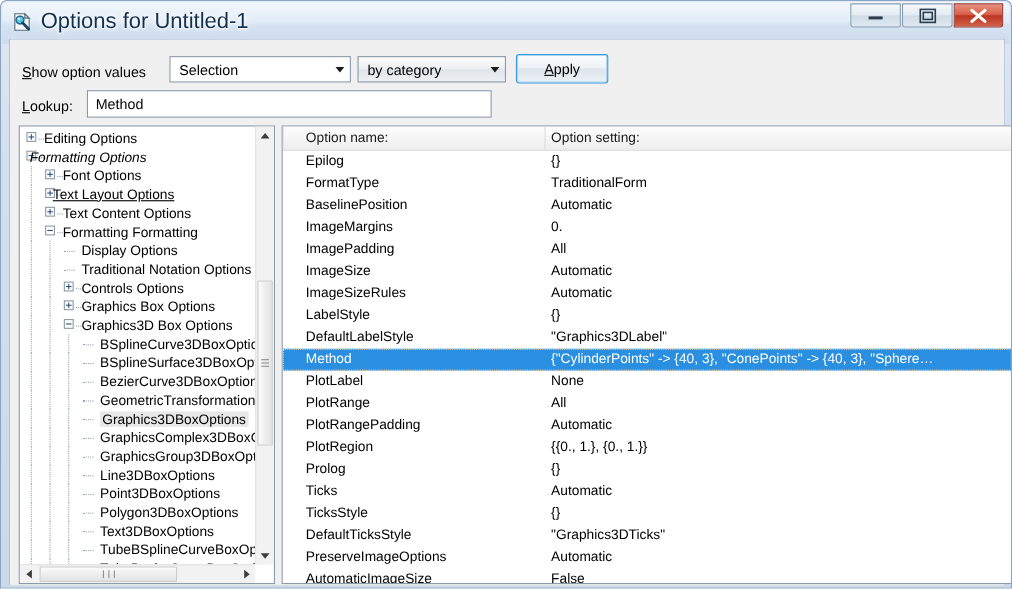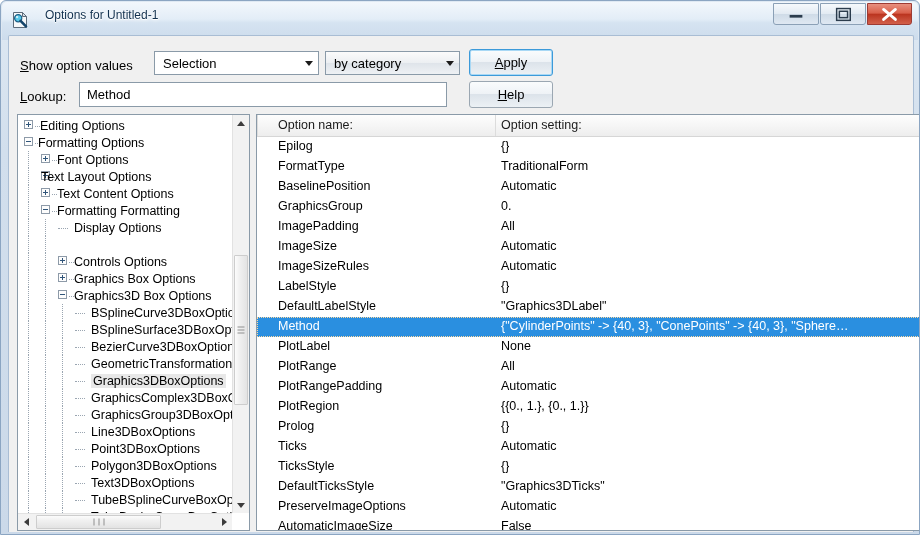--- a/index.html
+++ b/index.html
@@ -30,24 +30,23 @@
 
   
   #titlebar {
     position: absolute; left: 0; top: 0; width: 920px; height: 38px;
   }
   #title-icon {
     position: absolute; left: 9px; top: 9px; width: 20px; height: 20px;
   }
   #title-text {
     position: absolute; left: 36px; top: 7px;
-    font-size: 12px; color: #12314f;
+    font-size: 20px; color: #12314f;
     text-shadow: 0 0 4px #ffffff, 0 0 7px #ffffff, 0 1px 0 #ffffff;
     white-space: nowrap;
-    margin-left: 8px;
   }
   .cap-btn {
     position: absolute; top: 2px; height: 22px;
     border: 1px solid #8ba0b6;
     border-radius: 0 0 3px 3px;
     background: linear-gradient(to bottom,#f6f9fc 0%, #e3ebf3 48%, #cfdbe7 52%, #dfe8f2 100%);
     cursor: default;
   }
   #btn-min { left: 772px; width: 46px; border-radius: 0 0 2px 3px;}
   #btn-max { left: 819px; width: 46px; }
@@ -336,47 +335,44 @@
     </div>
 
     <div class="lbl" style="left:11px; top:53px;">
       <u>L</u>ookup:
     </div>
 
     <div id="txt-lookup" style="left:70px; top:46px; width:368px; height:25px;">
       <span>Method</span>
     </div>
 
-    <div class="pbtn" id="btn-help" style="left:460px; top:45px; width:84px; height:27px;">
-      <span><u>H</u>elp</span>
-    </div>
 
     <div id="treepanel" style="left:8px; top:78px; width:233px; height:417px;">
       <div id="treeview">
           <div class="tnode" style="top: 2px;">
             <div class="tbox plus" style="left: 6px; top: 3px;"></div>
             <div class="tdots" style="left: 17px; top: 9px; width: 5px;"></div>
             <span class="tlabel" style="position: absolute; left: 22px;">Editing Options</span>
           </div>
           <div class="tnode" style="top: 19px;">
             <div class="tbox" style="left: 6px; top: 3px;"></div>
             <div class="tdots" style="left: 17px; top: 9px; width: 5px;"></div>
-            <span class="tlabel" style="position: absolute; left: 20px;">Formatting Options</span>
+            <span class="tlabel" style="position: absolute; left: 9px; font-style: italic;">Formatting Options</span>
           </div>
           <div class="tvline" style="left: 10px; top: 36px; height: 17px;"></div>
           <div class="tnode" style="top: 36px;">
             <div class="tbox plus" style="left: 23px; top: 3px;"></div>
             <div class="tdots" style="left: 34px; top: 9px; width: 5px;"></div>
             <span class="tlabel" style="position: absolute; left: 39px;">Font Options</span>
           </div>
           <div class="tvline" style="left: 10px; top: 53px; height: 17px;"></div>
           <div class="tnode" style="top: 53px;">
             <div class="tbox plus" style="left: 23px; top: 3px;"></div>
             <div class="tdots" style="left: 34px; top: 9px; width: 5px;"></div>
-            <span class="tlabel" style="position: absolute; left: 23px;">Text Layout Options</span>
+            <span class="tlabel" style="position: absolute; left: 30px; text-decoration: underline;">Text Layout Options</span>
           </div>
           <div class="tvline" style="left: 10px; top: 70px; height: 17px;"></div>
           <div class="tnode" style="top: 70px;">
             <div class="tbox plus" style="left: 23px; top: 3px;"></div>
             <div class="tdots" style="left: 34px; top: 9px; width: 5px;"></div>
             <span class="tlabel" style="position: absolute; left: 39px; text-align: center;">Text Content Options</span>
           </div>
           <div class="tvline" style="left: 10px; top: 87px; height: 17px;"></div>
           <div class="tnode" style="top: 87px;">
             <div class="tbox" style="left: 23px; top: 3px;"></div>
@@ -384,20 +380,24 @@
             <span class="tlabel" style="position: absolute; left: 39px;">Formatting Formatting</span>
           </div>
           <div class="tvline" style="left: 10px; top: 104px; height: 17px;"></div>
           <div class="tvline" style="left: 27px; top: 104px; height: 17px;"></div>
           <div class="tnode" style="top: 104px;">
             <div class="tdots" style="left: 40px; top: 9px; width: 10px;"></div>
             <span class="tlabel" style="position: absolute; left: 56px;">Display Options</span>
           </div>
           <div class="tvline" style="left: 10px; top: 121px; height: 17px;"></div>
           <div class="tvline" style="left: 27px; top: 121px; height: 17px;"></div>
+          <div class="tnode" style="top: 121px;">
+            <div class="tdots" style="left: 40px; top: 9px; width: 10px;"></div>
+            <span class="tlabel" style="position: absolute; left: 56px;">Traditional Notation Options</span>
+          </div>
           <div class="tvline" style="left: 10px; top: 138px; height: 17px;"></div>
           <div class="tvline" style="left: 27px; top: 138px; height: 17px;"></div>
           <div class="tnode" style="top: 138px;">
             <div class="tbox plus" style="left: 40px; top: 3px;"></div>
             <div class="tdots" style="left: 51px; top: 9px; width: 5px;"></div>
             <span class="tlabel" style="position: absolute; left: 56px;">Controls Options</span>
           </div>
           <div class="tvline" style="left: 10px; top: 155px; height: 17px;"></div>
           <div class="tvline" style="left: 27px; top: 155px; height: 17px;"></div>
           <div class="tnode" style="top: 155px;">
@@ -560,21 +560,21 @@
             </div>
           </div>
           <div class="grow" style="top: 40px;">
             <div class="gname">BaselinePosition</div>
             <div class="gval">Automatic</div>
             <div class="rowbtn">
               <div class="tri-dn"></div>
             </div>
           </div>
           <div class="grow" style="top: 60px;">
-            <div class="gname">GraphicsGroup</div>
+            <div class="gname">ImageMargins</div>
             <div class="gval">0.</div>
             <div class="rowbtn">
               <div class="tri-dn"></div>
             </div>
           </div>
           <div class="grow" style="top: 80px;">
             <div class="gname">ImagePadding</div>
             <div class="gval">All</div>
             <div class="rowbtn">
               <div class="tri-dn"></div>

